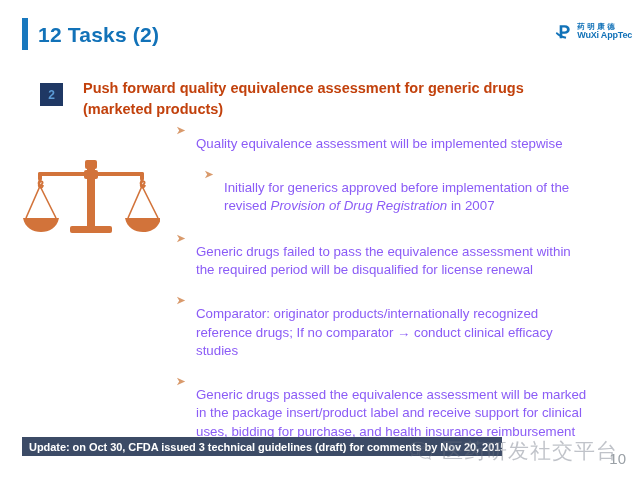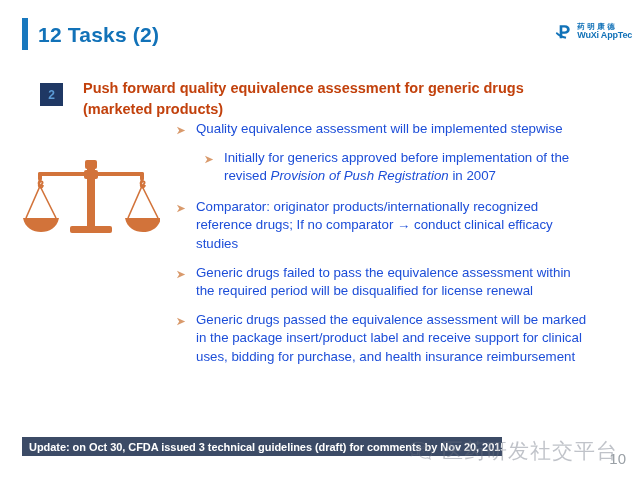--- a/index.html
+++ b/index.html
@@ -146,21 +146,22 @@
     margin-top: 5px;
     margin-right: 7px;
     color: #d99a6c;
     font-size: 10px;
     line-height: 1;
   }
   .marker svg { display: block; }
   .bullet-text {
     font-size: 13.3px;
     line-height: 1.40;
-    color: #1d4ed8;
+    color: #8b5cf6;
+    margin-top: 15px;
   }
   .bullet.sub .bullet-text { font-size: 13.3px; }
   .bullet-text i { font-style: italic; }
 
   
   .banner {
     position: absolute;
     left: 22px;
     top: 437px;
     width: 480px;
@@ -273,39 +274,39 @@
       </span>
       <span class="bullet-text">Quality equivalence assessment will be implemented stepwise</span>
     </div>
 
     <div class="bullet sub">
       <span class="marker">
         <svg viewBox="0 0 12 12" width="11" height="11">
             <path d="M1 2 L10 6 L1 10 L3.5 6 Z" fill="#d99a6c"></path>
           </svg>
       </span>
-      <span class="bullet-text"><span>Initially for generics approved before implementation of the revised </span><i>Provision of Push Registration</i><span> in 2007</span></span>
+      <span class="bullet-text"><span>Initially for generics approved before implementation of the revised </span><i>Provision of Drug Registration</i><span> in 2007</span></span>
     </div>
 
     <div class="bullet">
       <span class="marker">
         <svg viewBox="0 0 12 12" width="11" height="11">
             <path d="M1 2 L10 6 L1 10 L3.5 6 Z" fill="#d99a6c"></path>
           </svg>
       </span>
+      <span class="bullet-text">Generic drugs failed to pass the equivalence assessment within the required period will be disqualified for license renewal</span>
+    </div>
+
+    <div class="bullet">
+      <span class="marker">
+        <svg viewBox="0 0 12 12" width="11" height="11">
+            <path d="M1 2 L10 6 L1 10 L3.5 6 Z" fill="#d99a6c"></path>
+          </svg>
+      </span>
       <span class="bullet-text">Comparator: originator products/internationally recognized reference drugs; If no comparator → conduct clinical efficacy studies</span>
-    </div>
-
-    <div class="bullet">
-      <span class="marker">
-        <svg viewBox="0 0 12 12" width="11" height="11">
-            <path d="M1 2 L10 6 L1 10 L3.5 6 Z" fill="#d99a6c"></path>
-          </svg>
-      </span>
-      <span class="bullet-text">Generic drugs failed to pass the equivalence assessment within the required period will be disqualified for license renewal</span>
     </div>
 
     <div class="bullet">
       <span class="marker">
         <svg viewBox="0 0 12 12" width="11" height="11">
             <path d="M1 2 L10 6 L1 10 L3.5 6 Z" fill="#d99a6c"></path>
           </svg>
       </span>
       <span class="bullet-text">Generic drugs passed the equivalence assessment will be marked in the package insert/product label and receive support for clinical uses, bidding for purchase, and health insurance reimbursement</span>
     </div>

